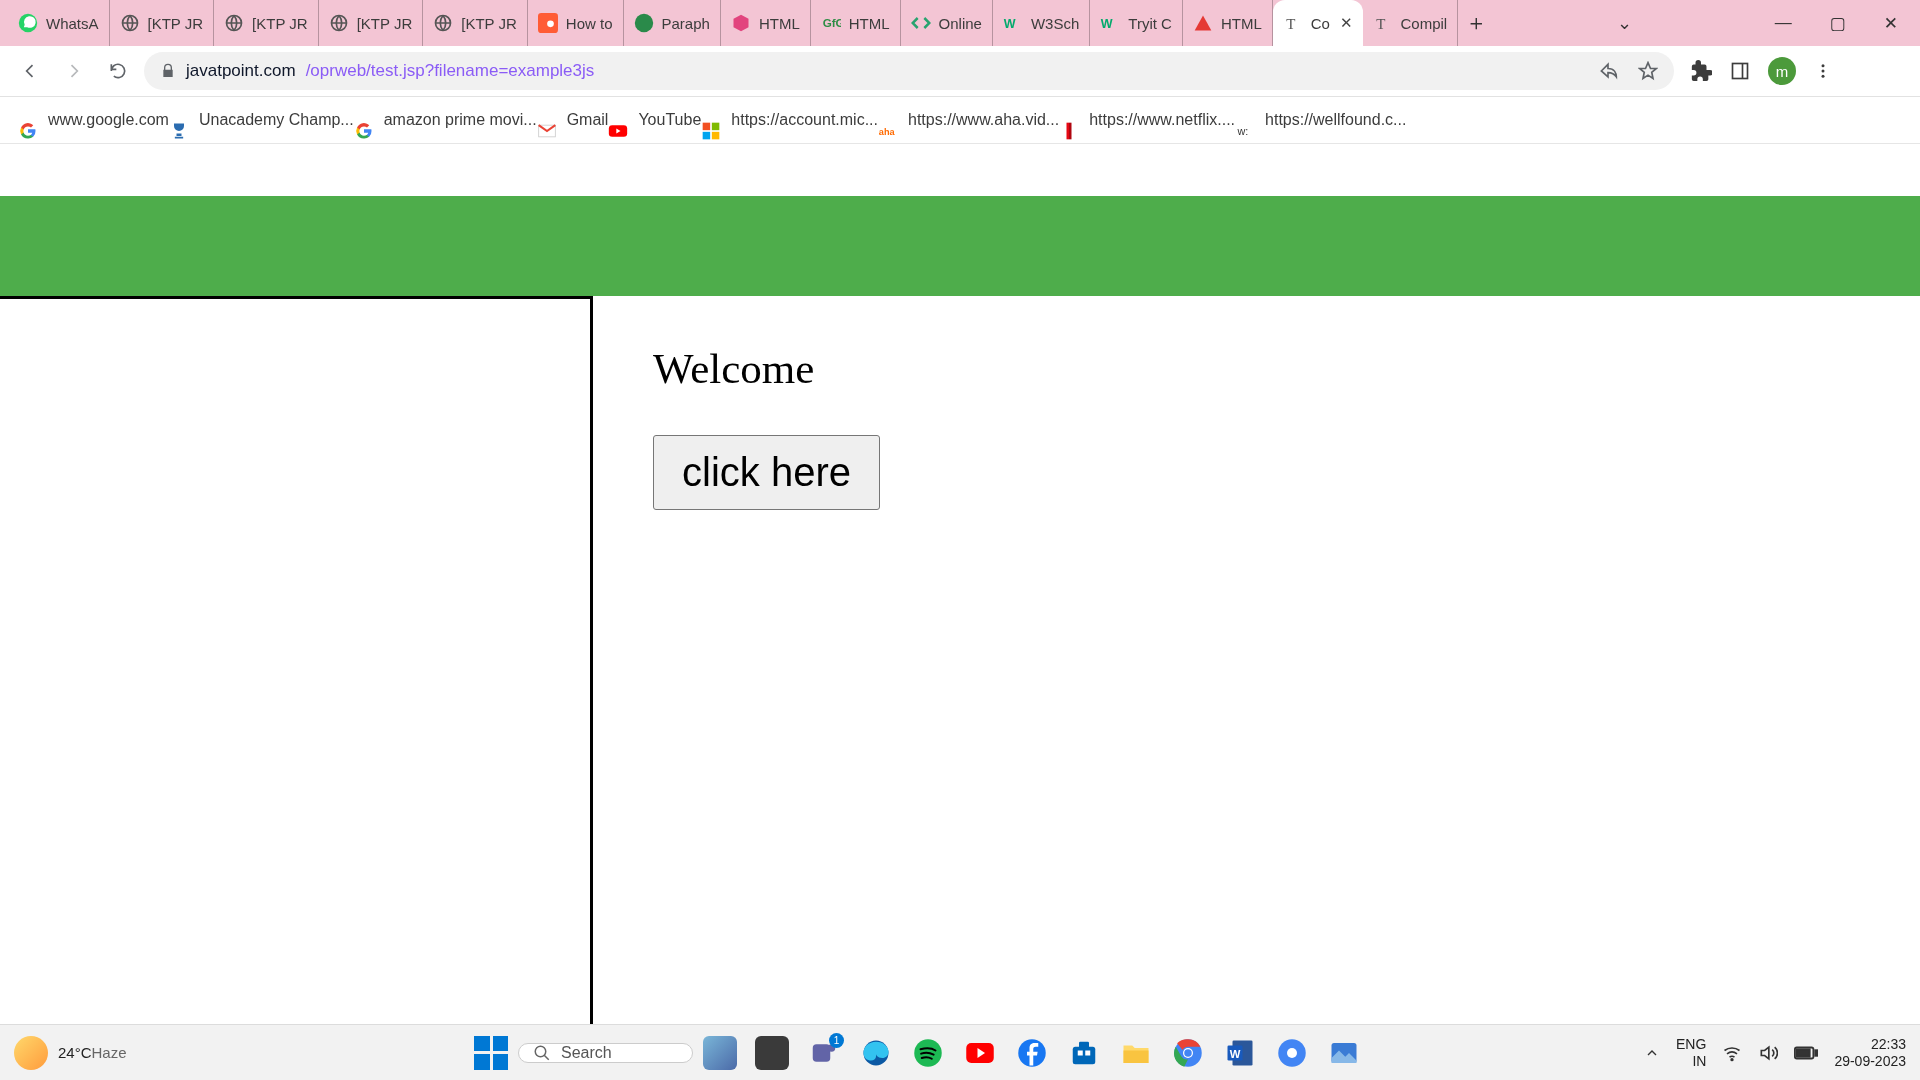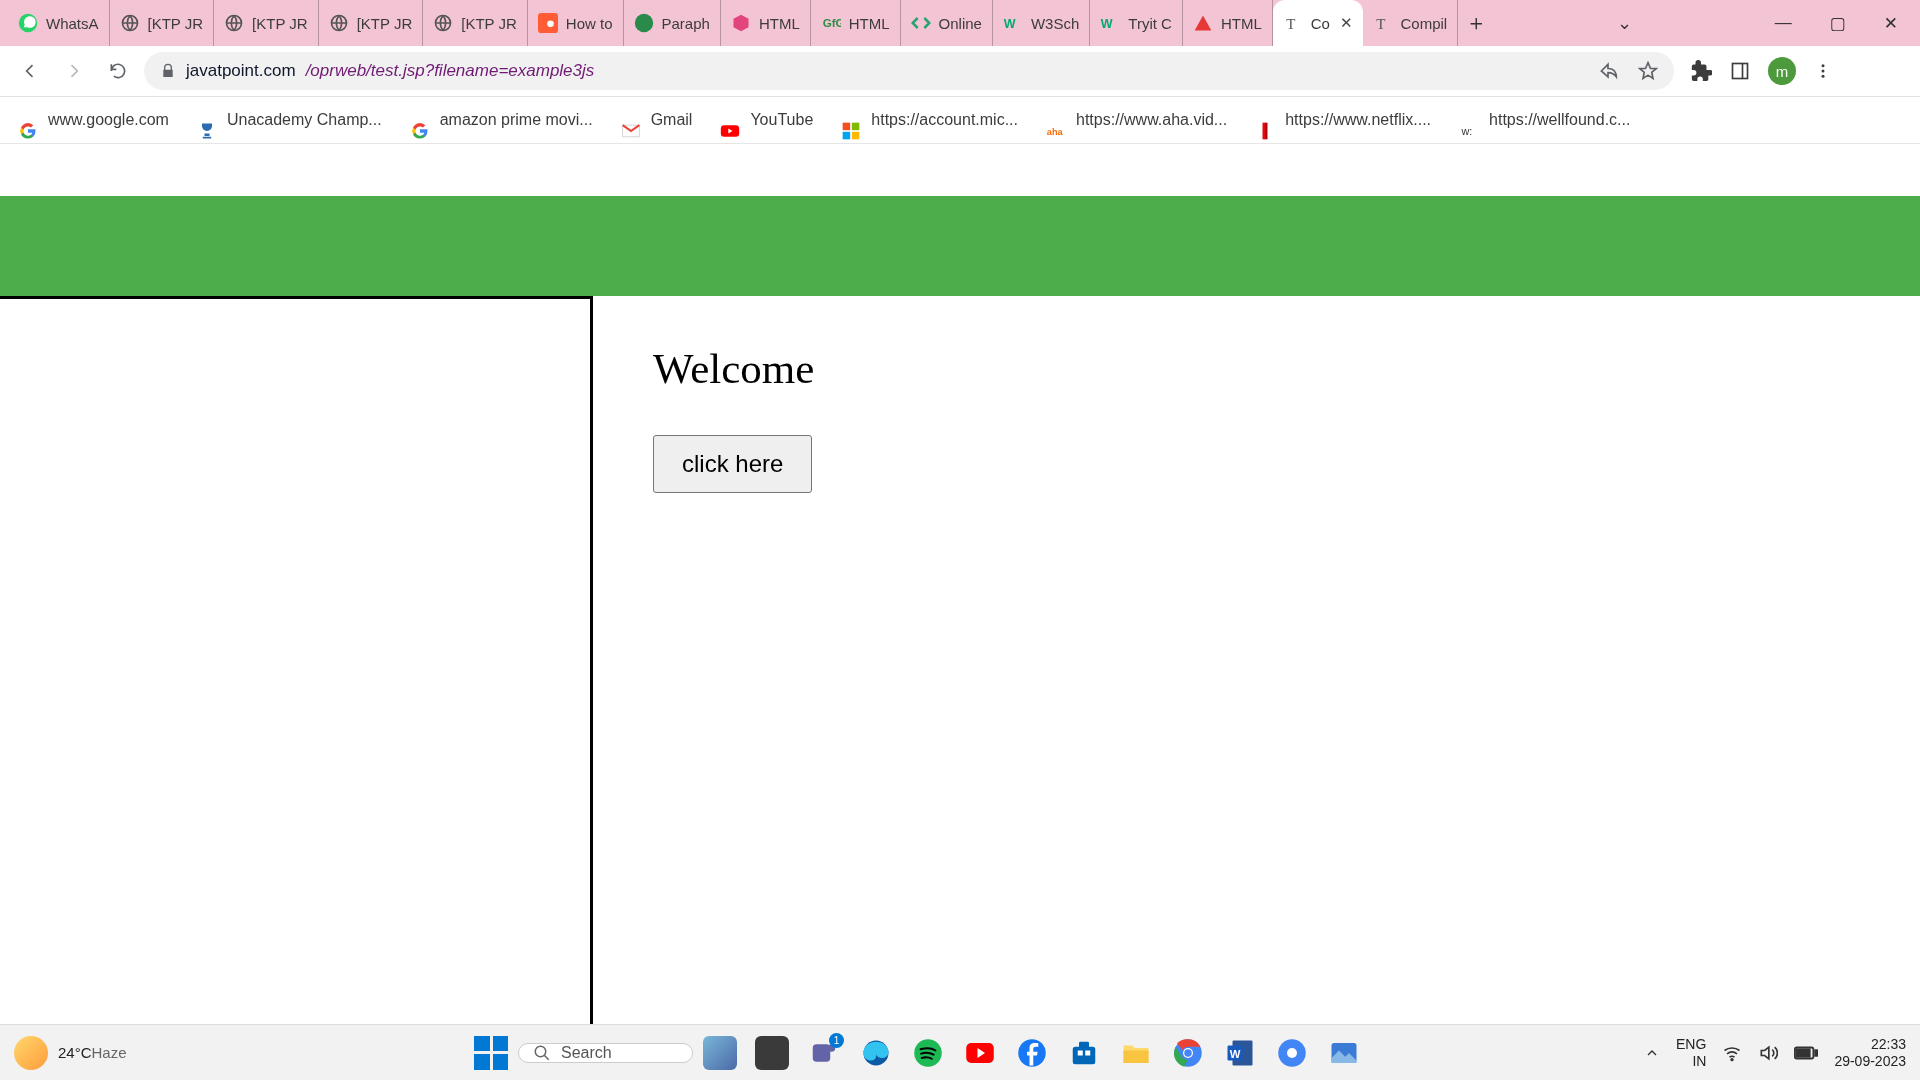--- a/index.html
+++ b/index.html
@@ -71,21 +71,21 @@
     display:flex;
     align-items:center;
     padding: 0 16px;
     gap: 10px;
     color: #202124;
     font-size: 17px;
     max-width: 1530px;
   }
   .lock-icon { width:16px; height:16px; color:#5f6368; }
   .omnibox .domain { color: #0f172a; }
-  .omnibox .rest { color: #701a75; font-style: italic; }
+  .omnibox .rest { color: #8b5cf6; }
   .omni-actions { margin-left:auto; display:flex; align-items:center; gap:20px; color:#5f6368; }
   .toolbar-right { display:flex; align-items:center; gap:18px; color:#333; padding-left:8px; }
   .avatar {
     width: 28px; height: 28px; border-radius: 50%; background: #4c9a3b; color:#fff;
     display:flex; align-items:center; justify-content:center; font-size:15px;
   }
 
   
   .bookmarks {
     height: 47px;
@@ -123,21 +123,21 @@
   }
   .welcome {
     font-family: 'Times New Roman', serif;
     font-size: 43px;
     font-weight: 400;
     color:#000;
     margin-bottom: 42px;
   }
   .click-btn {
     font-family: Arial, sans-serif;
-    font-size: 24px;
+    font-size: 40px;
     padding: 14px 28px;
     background: #efefef;
     border: 1px solid #767676;
     border-radius: 3px;
     cursor: pointer;
   }
 
   
   .taskbar {
     position:absolute; left:0; right:0; bottom:0; height:56px;
@@ -362,21 +362,21 @@
       <svg width="18" height="18" viewBox="0 0 24 24" fill="#3c3c3c">
           <circle cx="12" cy="5" r="2"></circle>
           <circle cx="12" cy="12" r="2"></circle>
           <circle cx="12" cy="19" r="2"></circle>
         </svg>
     </span>
   </div>
 </div>
 
 <div class="bookmarks">
-  <div id="bookmarks-mount" style="display:flex; gap:28px; align-items:flex-end;">
+  <div id="bookmarks-mount" style="display:flex; align-items:flex-end;">
       <div class="bookmark">
         <span class="bm-ico">
           <svg width="20" height="20" viewBox="0 0 24 24">
             <path d="M21 12c0-.7-.1-1.3-.2-2H12v4h5a4 4 0 0 1-1.8 2.7v2.2h3A9 9 0 0 0 21 12z" fill="#4285f4"></path>
             <path d="M12 21a9 9 0 0 0 6.2-2.1l-3-2.2c-.8.6-2 .9-3.2.9a5.5 5.5 0 0 1-5.2-3.8H3.7v2.4A9 9 0 0 0 12 21z" fill="#34a853"></path>
             <path d="M6.8 13.8A5.4 5.4 0 0 1 6.5 12c0-.6.1-1.2.3-1.8V7.8H3.7a9 9 0 0 0 0 8.4l3.1-2.4z" fill="#fbbc05"></path>
             <path d="M12 6.5c1.4 0 2.6.5 3.6 1.4l2.7-2.7A9 9 0 0 0 3.7 7.8l3.1 2.4A5.5 5.5 0 0 1 12 6.5z" fill="#ea4335"></path>
           </svg>
         </span>
         <span>www.google.com</span>

